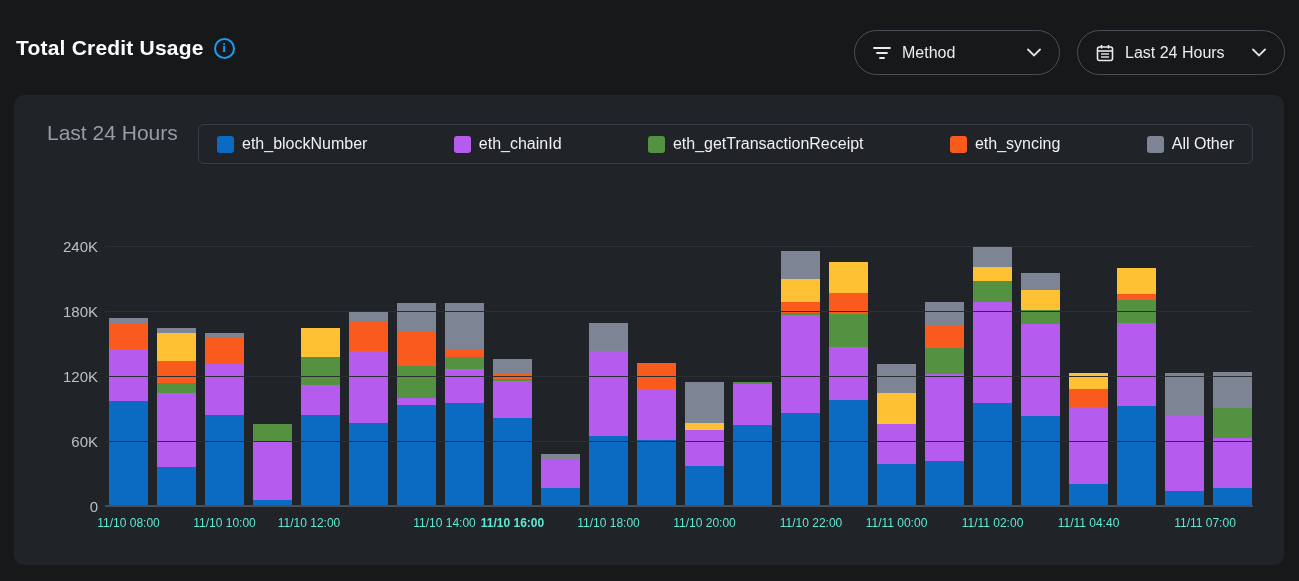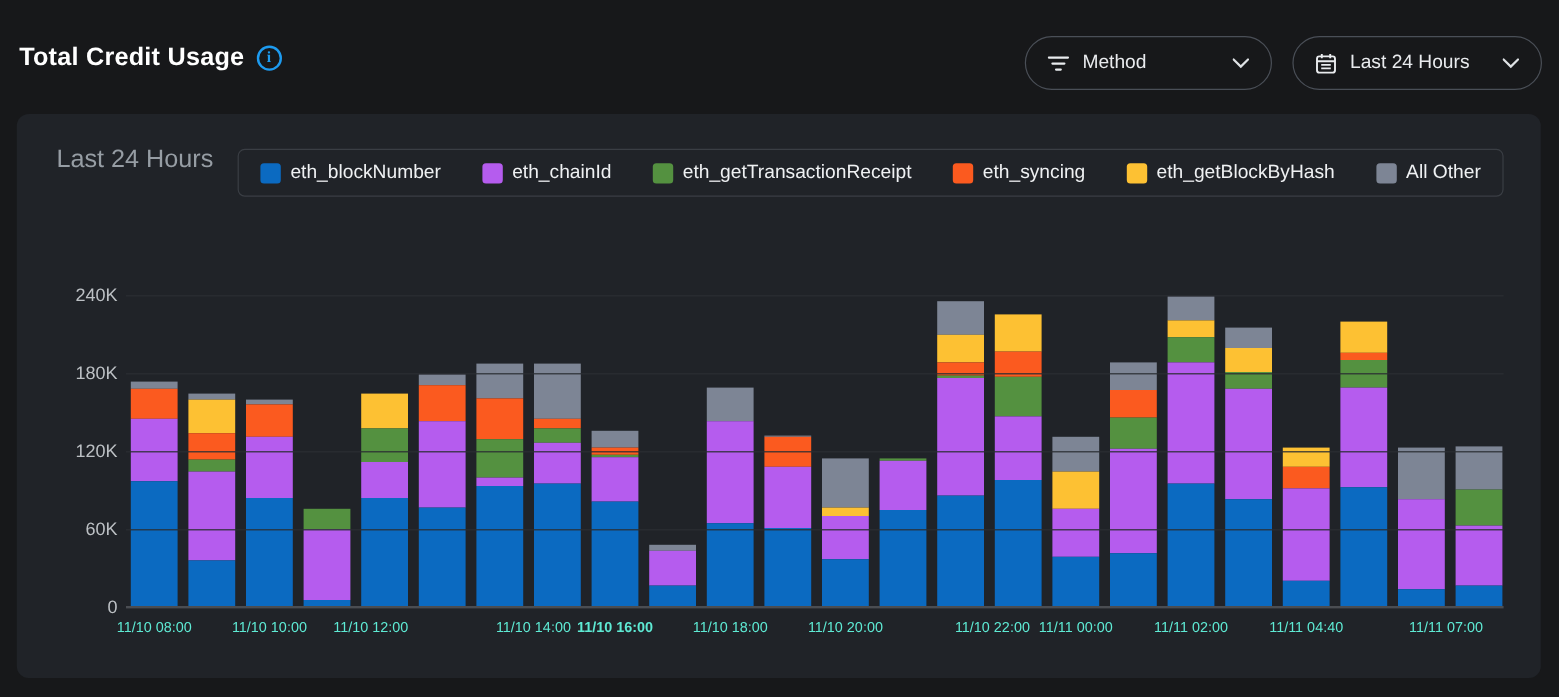--- a/index.html
+++ b/index.html
@@ -124,24 +124,20 @@
       </div>
       <div class="legend-item">
         <span class="legend-swatch" style="background: rgb(84, 145, 64);"></span>
         <span class="legend-label">eth_getTransactionReceipt</span>
       </div>
       <div class="legend-item">
         <span class="legend-swatch" style="background: rgb(251, 90, 31);"></span>
         <span class="legend-label">eth_syncing</span>
       </div>
       <div class="legend-item">
-        <span class="legend-swatch" style="background: rgb(253, 193, 51);"></span>
-        <span class="legend-label">eth_getBlockByHash</span>
-      </div>
-      <div class="legend-item">
         <span class="legend-swatch" style="background: rgb(125, 133, 149);"></span>
         <span class="legend-label">All Other</span>
       </div>
     </div>
 
   <div class="plot" id="plot">
     <div class="bars" id="bars">
         <div class="bar">
           <div class="seg" style="height: 105.1px; background: rgb(11, 106, 193);"></div>
           <div class="seg" style="height: 52px; background: rgb(181, 92, 238);"></div>
@@ -296,21 +292,21 @@
       </div>
     <div class="baseline"></div>
     <div class="xticks" id="xticks">
         <div class="xtick" style="left: 23.5px;">11/10 08:00</div>
         <div class="xtick" style="left: 119.5px;">11/10 10:00</div>
         <div class="xtick" style="left: 204px;">11/10 12:00</div>
         <div class="xtick" style="left: 311.5px; margin-left: 28px;">11/10 14:00</div>
         <div class="xtick" style="left: 407.5px; font-weight: bold;">11/10 16:00</div>
         <div class="xtick" style="left: 503.5px;">11/10 18:00</div>
         <div class="xtick" style="left: 599.5px;">11/10 20:00</div>
-        <div class="xtick" style="left: 722px;">11/10 22:00</div>
+        <div class="xtick" style="left: 706px;">11/10 22:00</div>
         <div class="xtick" style="left: 791.5px;">11/11 00:00</div>
         <div class="xtick" style="left: 887.5px;">11/11 02:00</div>
         <div class="xtick" style="left: 983.5px;">11/11 04:40</div>
         <div class="xtick" style="left: 1100px;">11/11 07:00</div>
       </div>
   <div class="ytick" style="top: 260px;">0</div>
       <div class="gridline" style="top: 195px;"></div>
       <div class="ytick" style="top: 195px;">60K</div>
       <div class="gridline" style="top: 130px;"></div>
       <div class="ytick" style="top: 130px;">120K</div>

